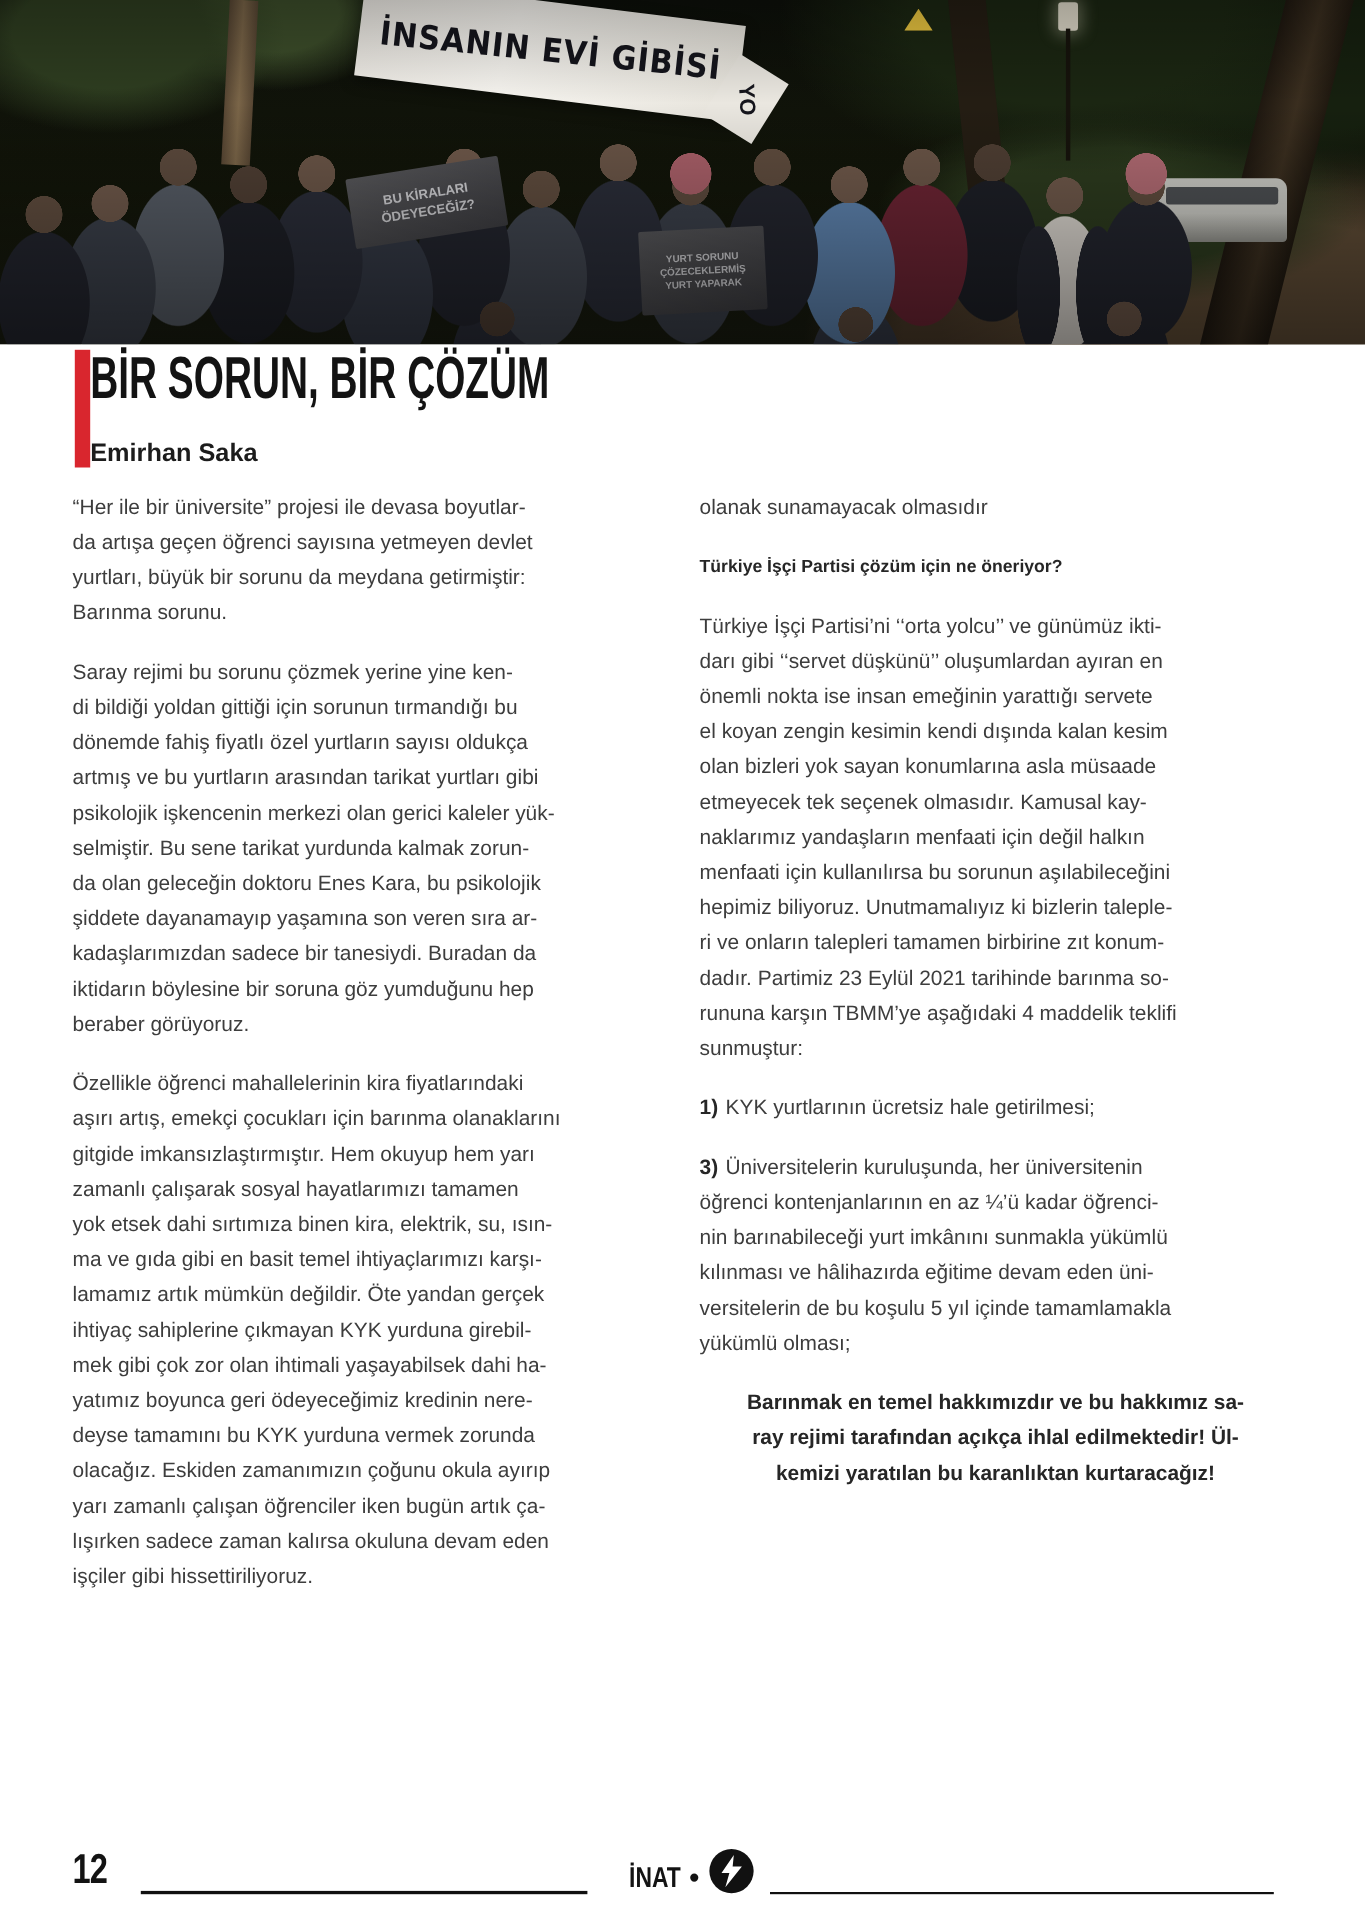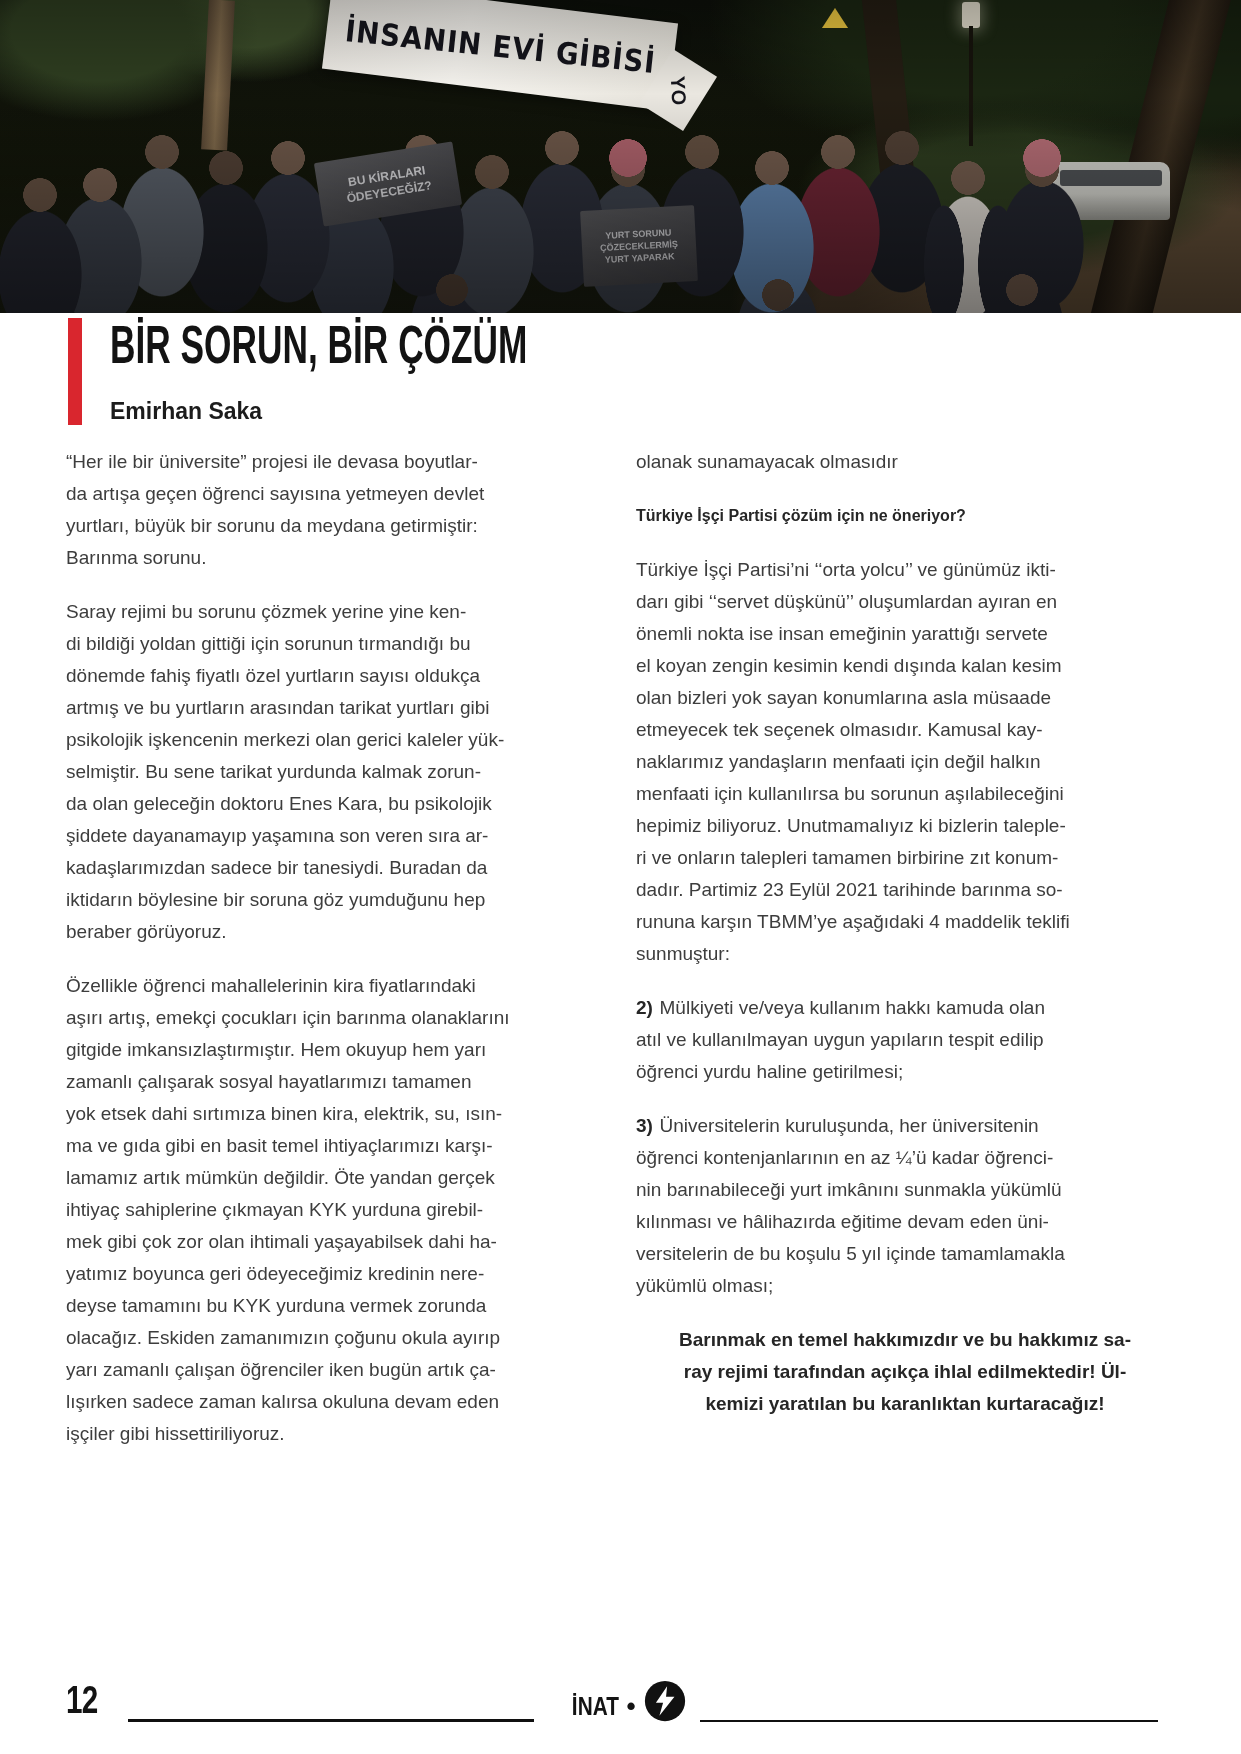--- a/index.html
+++ b/index.html
@@ -87,21 +87,21 @@
       transform:rotate(32deg);display:flex;align-items:center;justify-content:center;}
   .banner-tail span{transform:rotate(55deg);font-size:20px;font-weight:700;color:#15151c;}
 
   .sign{position:absolute;background:linear-gradient(160deg,#57575a,#3c3c40);color:#cfcfd2;
       font-weight:700;display:flex;flex-direction:column;align-items:center;justify-content:center;
       text-align:center;border-radius:2px;}
   .sign1{left:318px;top:152px;width:140px;height:64px;transform:rotate(-9deg);font-size:12px;line-height:16px;}
   .sign2{left:582px;top:208px;width:114px;height:76px;transform:rotate(-3deg);font-size:9px;line-height:12px;}
 
   
-  .title-block{position:absolute;top:318px;left:68px;border-left:14px solid #d9262e;padding-left:28px;}
+  .title-block{position:absolute;top:318px;left:68px;border-left:14px solid #d9262e;padding-left:0;}
   .title{margin:0;font-size:49px;line-height:1.02;font-weight:700;color:#131313;letter-spacing:0;
       transform:scale(.72,1.1);transform-origin:left top;white-space:nowrap;}
   .author{margin-top:30px;font-size:23px;font-weight:700;color:#1c1c1c;}
 
   
   .columns{position:absolute;top:446px;left:66px;width:1108px;display:flex;column-gap:32px;}
   .col{width:538px;}
   .para{margin:0 0 22px;font-size:19px;line-height:32px;white-space:pre-line;color:#3d3d3d;}
   .para.stretch{text-align:justify;text-align-last:justify;}
   .subhead{margin:0 0 22px;font-size:16px;line-height:32px;font-weight:700;color:#262626;}
@@ -199,23 +199,21 @@
 el koyan zengin kesimin kendi dışında kalan kesim
 olan bizleri yok sayan konumlarına asla müsaade
 etmeyecek tek seçenek olmasıdır. Kamusal kay-
 naklarımız yandaşların menfaati için değil halkın
 menfaati için kullanılırsa bu sorunun aşılabileceğini
 hepimiz biliyoruz. Unutmamalıyız ki bizlerin taleple-
 ri ve onların talepleri tamamen birbirine zıt konum-
 dadır. Partimiz 23 Eylül 2021 tarihinde barınma so-
 rununa karşın TBMM’ye aşağıdaki 4 maddelik teklifi
 sunmuştur:</p>
-      <p class="para item"><span class="num">2)</span><span>Mülkiyeti ve/veya kullanım hakkı kamuda olan
-atıl ve kullanılmayan uygun yapıların tespit edilip
-öğrenci yurdu haline getirilmesi;</span></p>
+      <p class="para item"><span class="num">1)</span><span>KYK yurtlarının ücretsiz hale getirilmesi;</span></p>
       <p class="para item"><span class="num">3)</span><span>Üniversitelerin kuruluşunda, her üniversitenin
 öğrenci kontenjanlarının en az ¼’ü kadar öğrenci-
 nin barınabileceği yurt imkânını sunmakla yükümlü
 kılınması ve hâlihazırda eğitime devam eden üni-
 versitelerin de bu koşulu 5 yıl içinde tamamlamakla
 yükümlü olması;</span></p>
       <p class="para closing">Barınmak en temel hakkımızdır ve bu hakkımız sa-
 ray rejimi tarafından açıkça ihlal edilmektedir! Ül-
 kemizi yaratılan bu karanlıktan kurtaracağız!</p>
     </div>

